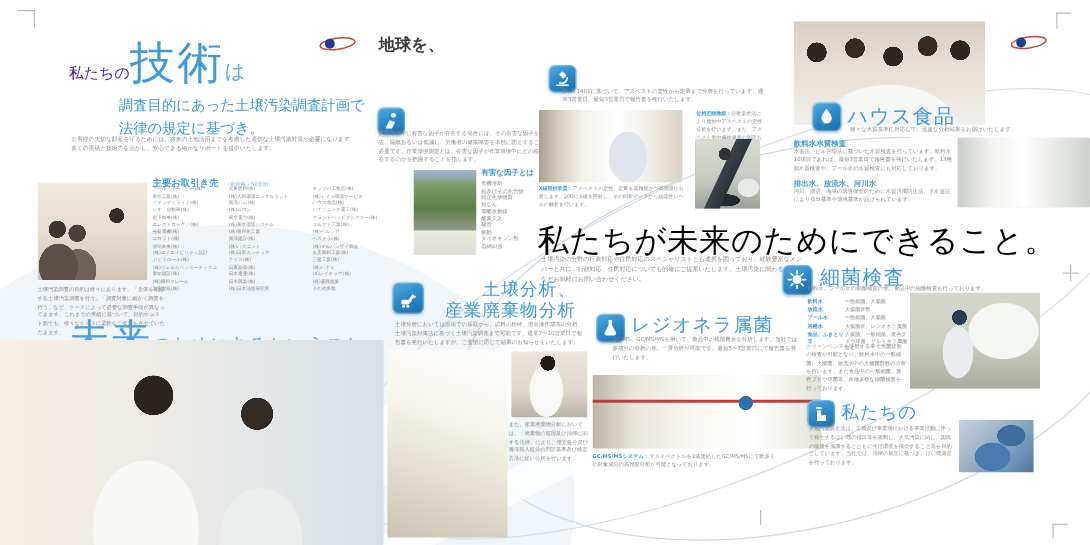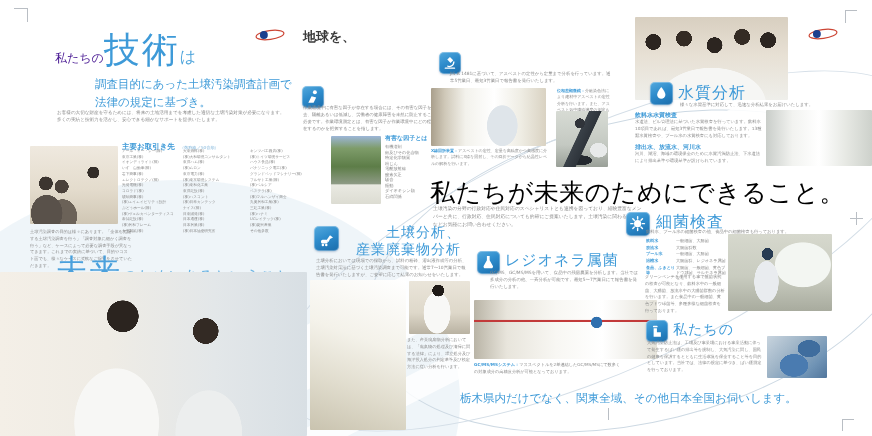--- a/index.html
+++ b/index.html
@@ -248,36 +248,35 @@
         <path d="M10 3h4v6l4.5 8a2.5 2.5 0 0 1-2.2 3.8H7.7A2.5 2.5 0 0 1 5.5 17L10 9z"></path>
       </svg>
   </div>
   <div class="abs sec-title" style="left:505px;top:251px;font-size:15px;">レジオネラ属菌</div>
   <div class="abs p" style="left:490px;top:269px;width:150px;font-size:4.4px;">GC/MS、GC/MS/MSを用いて、食品中の残留農薬を分析します。当社では多成分の分析の他、一斉分析が可能です。最短5〜7営業日にて報告書を発行いたします。</div>
   <div class="abs photo ph-gcms" style="left:474px;top:300px;width:183px;height:59px;"></div>
   <div class="abs p" style="left:474px;top:362px;width:148px;font-size:4.2px;">
     <span class="caplead">GC/MS/MSシステム：</span><span>マススペクトルを2基連結したGC/MS/MSにて数多くの対象成分の高精度分析が可能となっております。</span>
   </div>
 
-  <div class="abs" style="left:460px;top:391px;font-size:11.5px;color:#3f9bd8;white-space:nowrap;">栃木県内だけでなく、関東全域、その他日本全国お伺いします。</div>
 
   <div class="abs photo ph-women5" style="left:635px;top:17px;width:153px;height:83px;"></div>
   <div class="abs" style="left:805px;top:26px;width:36px;height:14px;">
     <svg viewBox="0 0 36 16" width="36" height="14">
       <ellipse cx="18" cy="8" rx="16" ry="5" fill="none" stroke="#cc4433" stroke-width="1.4" transform="rotate(-8 18 8)"></ellipse>
       <circle cx="11" cy="8" r="4.5" fill="#1c3f8e"></circle>
     </svg>
   </div>
 
   <div class="abs tile" style="left:650px;top:82px;width:23px;height:23px;">
     <svg viewBox="0 0 24 24" fill="#fff">
         <path d="M12 3c3 4 6 8 6 11a6 6 0 0 1-12 0c0-3 3-7 6-11z"></path>
       </svg>
   </div>
-  <div class="abs sec-title" style="left:678px;top:83px;font-size:16px;">水質分析</div>
+  <div class="abs sec-title" style="left:678px;top:83px;font-size:16px;">ハウス食品</div>
   <div class="abs p" style="left:680px;top:101px;width:190px;font-size:4.4px;white-space:nowrap;">様々な水質基準に対応して、迅速な分析結果をお届けいたします。</div>
   <div class="abs subhead" style="left:635px;top:111px;font-size:6px;">飲料水水質検査</div>
   <div class="abs p" style="left:635px;top:119px;width:127px;font-size:4.3px;">水道法、ビル管理法に基づいた水質検査を行っています。飲料水10項目であれば、最短3営業日で報告書を発行いたします。13種類水質検査や、プール水の水質検査にも対応しております。</div>
   <div class="abs subhead" style="left:635px;top:143px;font-size:6px;">排出水、放流水、河川水</div>
   <div class="abs p" style="left:635px;top:151px;width:127px;font-size:4.3px;">河川、湖沼、海域の環境保全のために水質汚濁防止法、下水道法により排出基準や環境基準が設けられています。</div>
   <div class="abs photo ph-waterlab" style="left:766px;top:110px;width:106px;height:56px;"></div>
 
   <div class="abs tile" style="left:626px;top:212px;width:24px;height:24px;">
     <svg viewBox="0 0 24 24">
       <circle cx="12" cy="12" r="5" fill="#fff"></circle>

